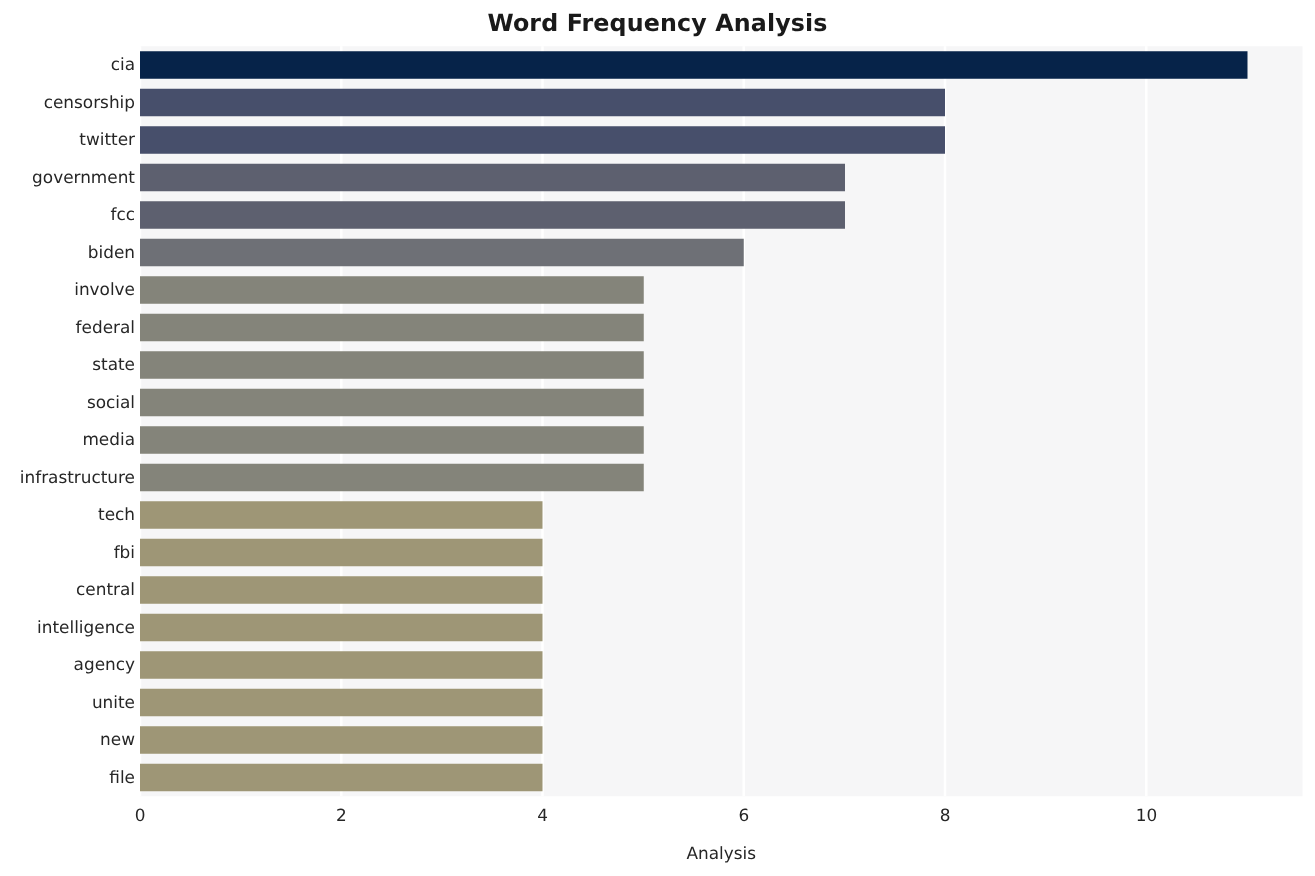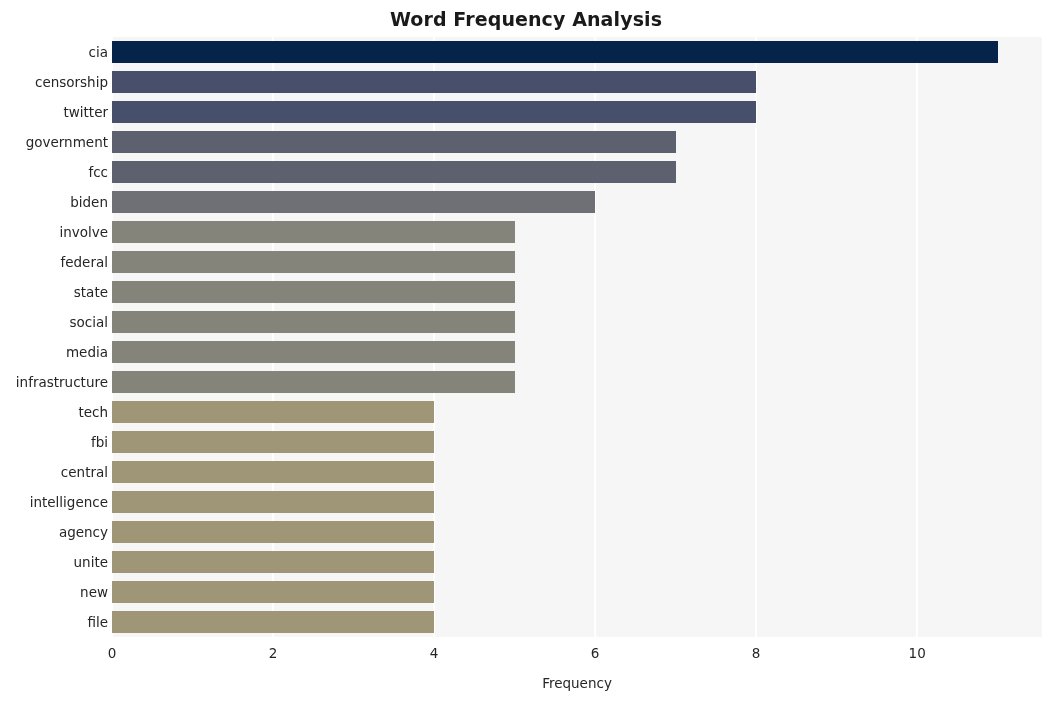--- a/index.html
+++ b/index.html
@@ -226,16 +226,16 @@
 
   <div id="x-axis">
     <div id="x-ticks">
         <div class="x-tick-label" style="left: 112px;">0</div>
         <div class="x-tick-label" style="left: 273.039px;">2</div>
         <div class="x-tick-label" style="left: 434.078px;">4</div>
         <div class="x-tick-label" style="left: 595.117px;">6</div>
         <div class="x-tick-label" style="left: 756.156px;">8</div>
         <div class="x-tick-label" style="left: 917.195px;">10</div>
       </div>
-    <div id="x-axis-title">Frequency</div>
+    <div id="x-axis-title">Analysis</div>
   </div>
 
 </div>
 
 </body></html>

